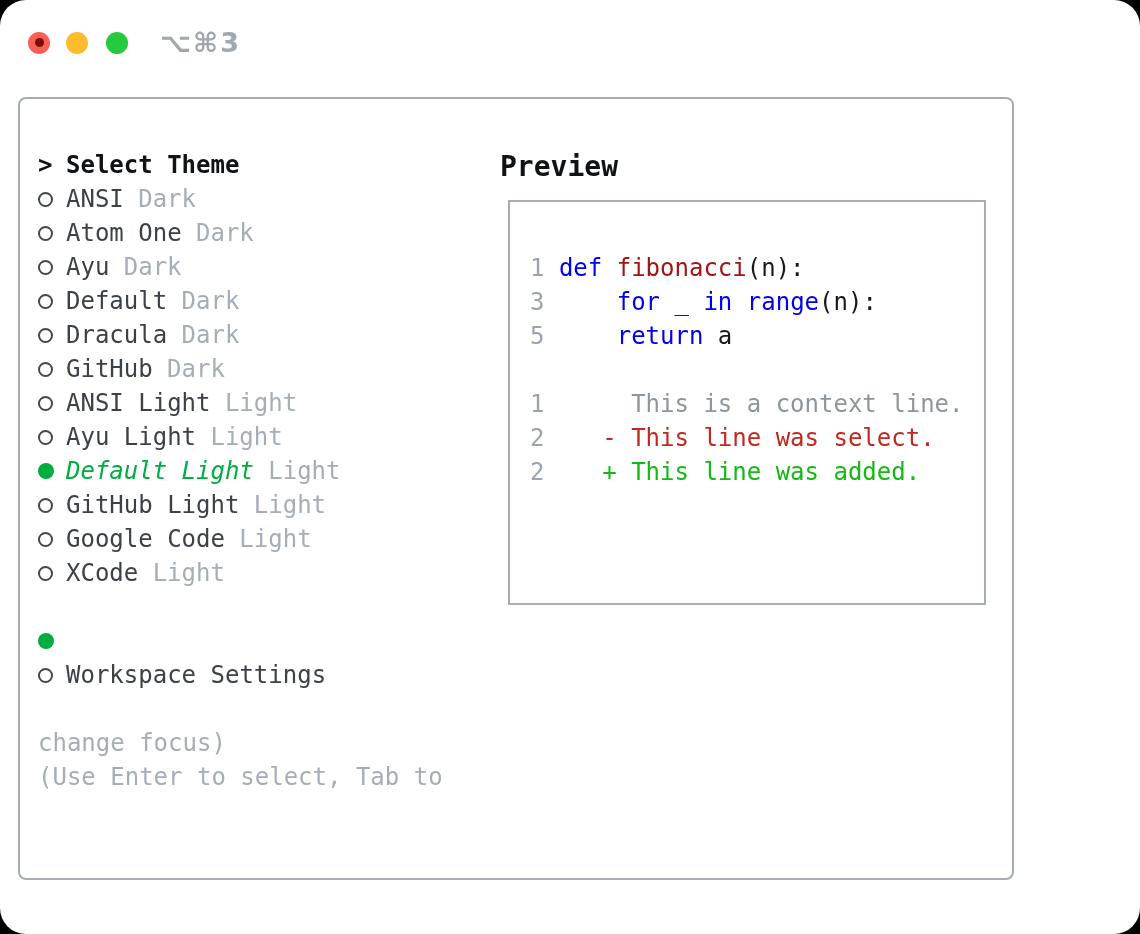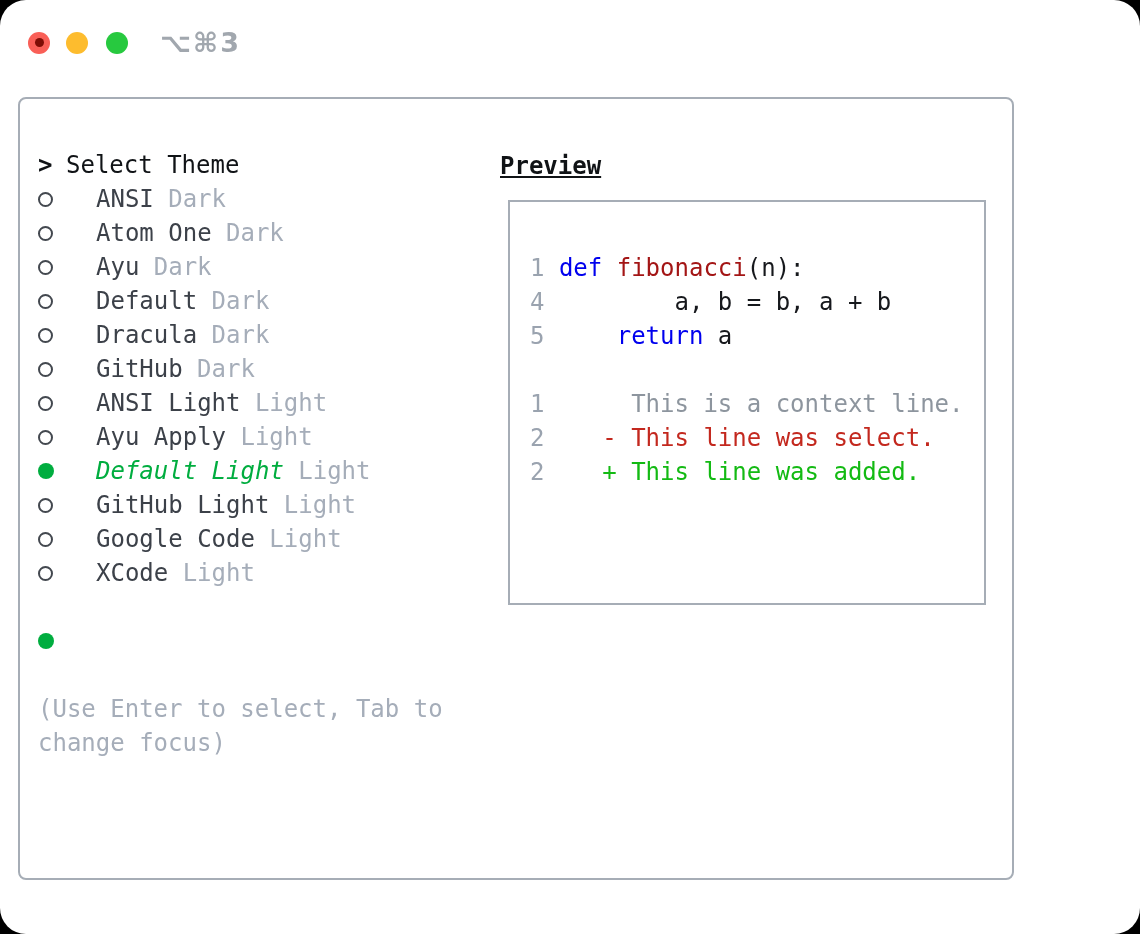--- a/index.html
+++ b/index.html
@@ -23,34 +23,34 @@
   .panel{
     position:absolute;left:18px;top:97px;width:996px;height:783px;
     border:2px solid var(--border-gray,#a6adb6);border-radius:8px;box-sizing:border-box;
   }
 
   
   .left-col{position:absolute;left:18px;top:49px;font-size:24px;}
   .row{display:flex;align-items:center;height:34px;}
   .marker{width:28px;flex:0 0 28px;display:flex;align-items:center;}
   .prompt{color:var(--heading-black,#101316);font-weight:bold;font-size:24px;}
-  .h-label{font-weight:normal;color:var(--heading-black,#101316);}
+  .h-label{font-weight:bold;color:var(--heading-black,#101316);}
   .circle{width:15px;height:15px;border-radius:50%;border:2px solid #43484f;box-sizing:border-box;}
   .circle.filled{border:none;background:var(--accent-green,#00ad3f);width:16px;height:16px;}
-  .iname{color:var(--text-dark,#3c4149);white-space:pre;margin-left:30px;}
+  .iname{color:var(--text-dark,#3c4149);white-space:pre;}
   .iname.sel{color:var(--accent-green,#00ad3f);font-style:italic;}
   .variant{color:var(--muted-gray,#a5adb9);margin-left:0.6em;white-space:pre;}
   .apply-label{color:#16191d;}
   .spacer{height:34px;}
   .help{color:var(--muted-gray,#a5adb9);font-size:24px;line-height:34px;}
 
   
   .preview-title{
     position:absolute;left:480px;top:50px;height:34px;display:flex;align-items:center;
-    font-weight:bold;font-size:24px;color:var(--heading-black,#101316);text-decoration:underline;
+    font-weight:bold;font-size:28px;color:var(--heading-black,#101316);
   }
   .preview-box{
     position:absolute;left:488px;top:101px;width:478px;height:405px;
     border:2px solid var(--border-gray,#a6adb6);box-sizing:border-box;
     padding:49px 0 0 20px;overflow:hidden;
   }
   .pline{white-space:pre;font-size:24px;line-height:34px;height:34px;color:#16181c;}
   .pline .ln{color:var(--line-number-gray,#9aa3af);}
   .pline .kw{color:var(--keyword-blue,#0000ee);}
   .pline .fn{color:var(--function-red,#a31515);}
@@ -127,21 +127,21 @@
             <span class="marker">
               <span class="circle"></span>
             </span>
             <span class="iname">ANSI Light</span>
             <span class="variant">Light</span>
           </div>
           <div class="row">
             <span class="marker">
               <span class="circle"></span>
             </span>
-            <span class="iname">Ayu Apply</span>
+            <span class="iname">Ayu Light</span>
             <span class="variant">Light</span>
           </div>
           <div class="row">
             <span class="marker">
               <span class="circle filled"></span>
             </span>
             <span class="iname sel">Default Light</span>
             <span class="variant">Light</span>
           </div>
           <div class="row">
@@ -169,34 +169,40 @@
 
       <div class="spacer"></div>
 
 
       <div id="apply-list">
           <div class="row">
             <span class="marker">
               <span class="circle filled"></span>
             </span>
           </div>
+          <div class="row">
+            <span class="marker">
+              <span class="circle"></span>
+            </span>
+            <span class="iname">Workspace Settings</span>
+          </div>
         </div>
 
       <div class="spacer"></div>
 
       <div class="help">
+        <div>change focus)</div>
         <div>(Use Enter to select, Tab to</div>
-        <div>change focus)</div>
       </div>
     </div>
 
     <div class="preview-title">Preview</div>
     <div class="preview-box" id="preview-box">
         <div class="pline"><span class="ln">1</span><span> </span><span class="kw">def</span><span> </span><span class="fn">fibonacci</span><span>(n):</span></div>
-        <div class="pline"><span class="ln">4</span><span>         a, b = b, a + b</span></div>
+        <div class="pline"><span class="ln">3</span><span>     </span><span class="kw">for</span><span> _ </span><span class="kw">in</span><span> </span><span class="kw">range</span><span>(n):</span></div>
         <div class="pline"><span class="ln">5</span><span>     </span><span class="kw">return</span><span> a</span></div>
         <div class="pline"></div>
         <div class="pline"><span class="ln">1</span><span class="ctx">      This is a context line.</span></div>
         <div class="pline"><span class="ln">2</span><span class="del">    - This line was select.</span></div>
         <div class="pline"><span class="ln">2</span><span class="add">    + This line was added.</span></div>
       </div>
 
   </div>
 </div>
 

